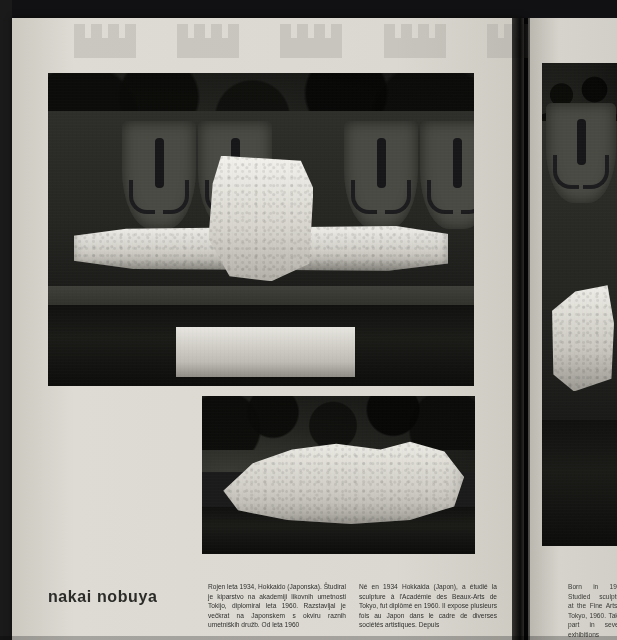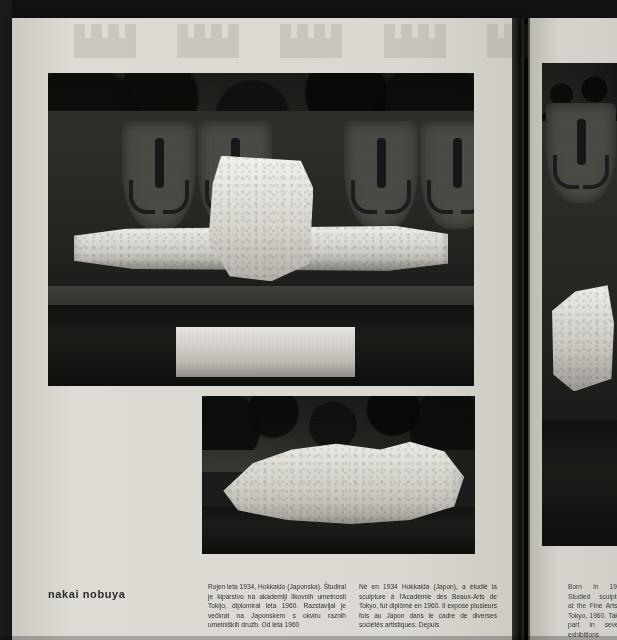--- a/index.html
+++ b/index.html
@@ -296,21 +296,21 @@
     position: absolute;
     left: 12px;
     top: 566px;
     width: 605px;
     height: 74px;
   }
   .artist-name {
     position: absolute;
     left: 36px;
     top: 22px;
-    font-size: 11px;
+    font-size: 16px;
     letter-spacing: 0.6px;
     color: #2b2b28;
     font-weight: 600;
   }
   .col {
     position: absolute;
     top: 16px;
     font-size: 6.6px;
     line-height: 1.45;
     color: #2f2f2c;

